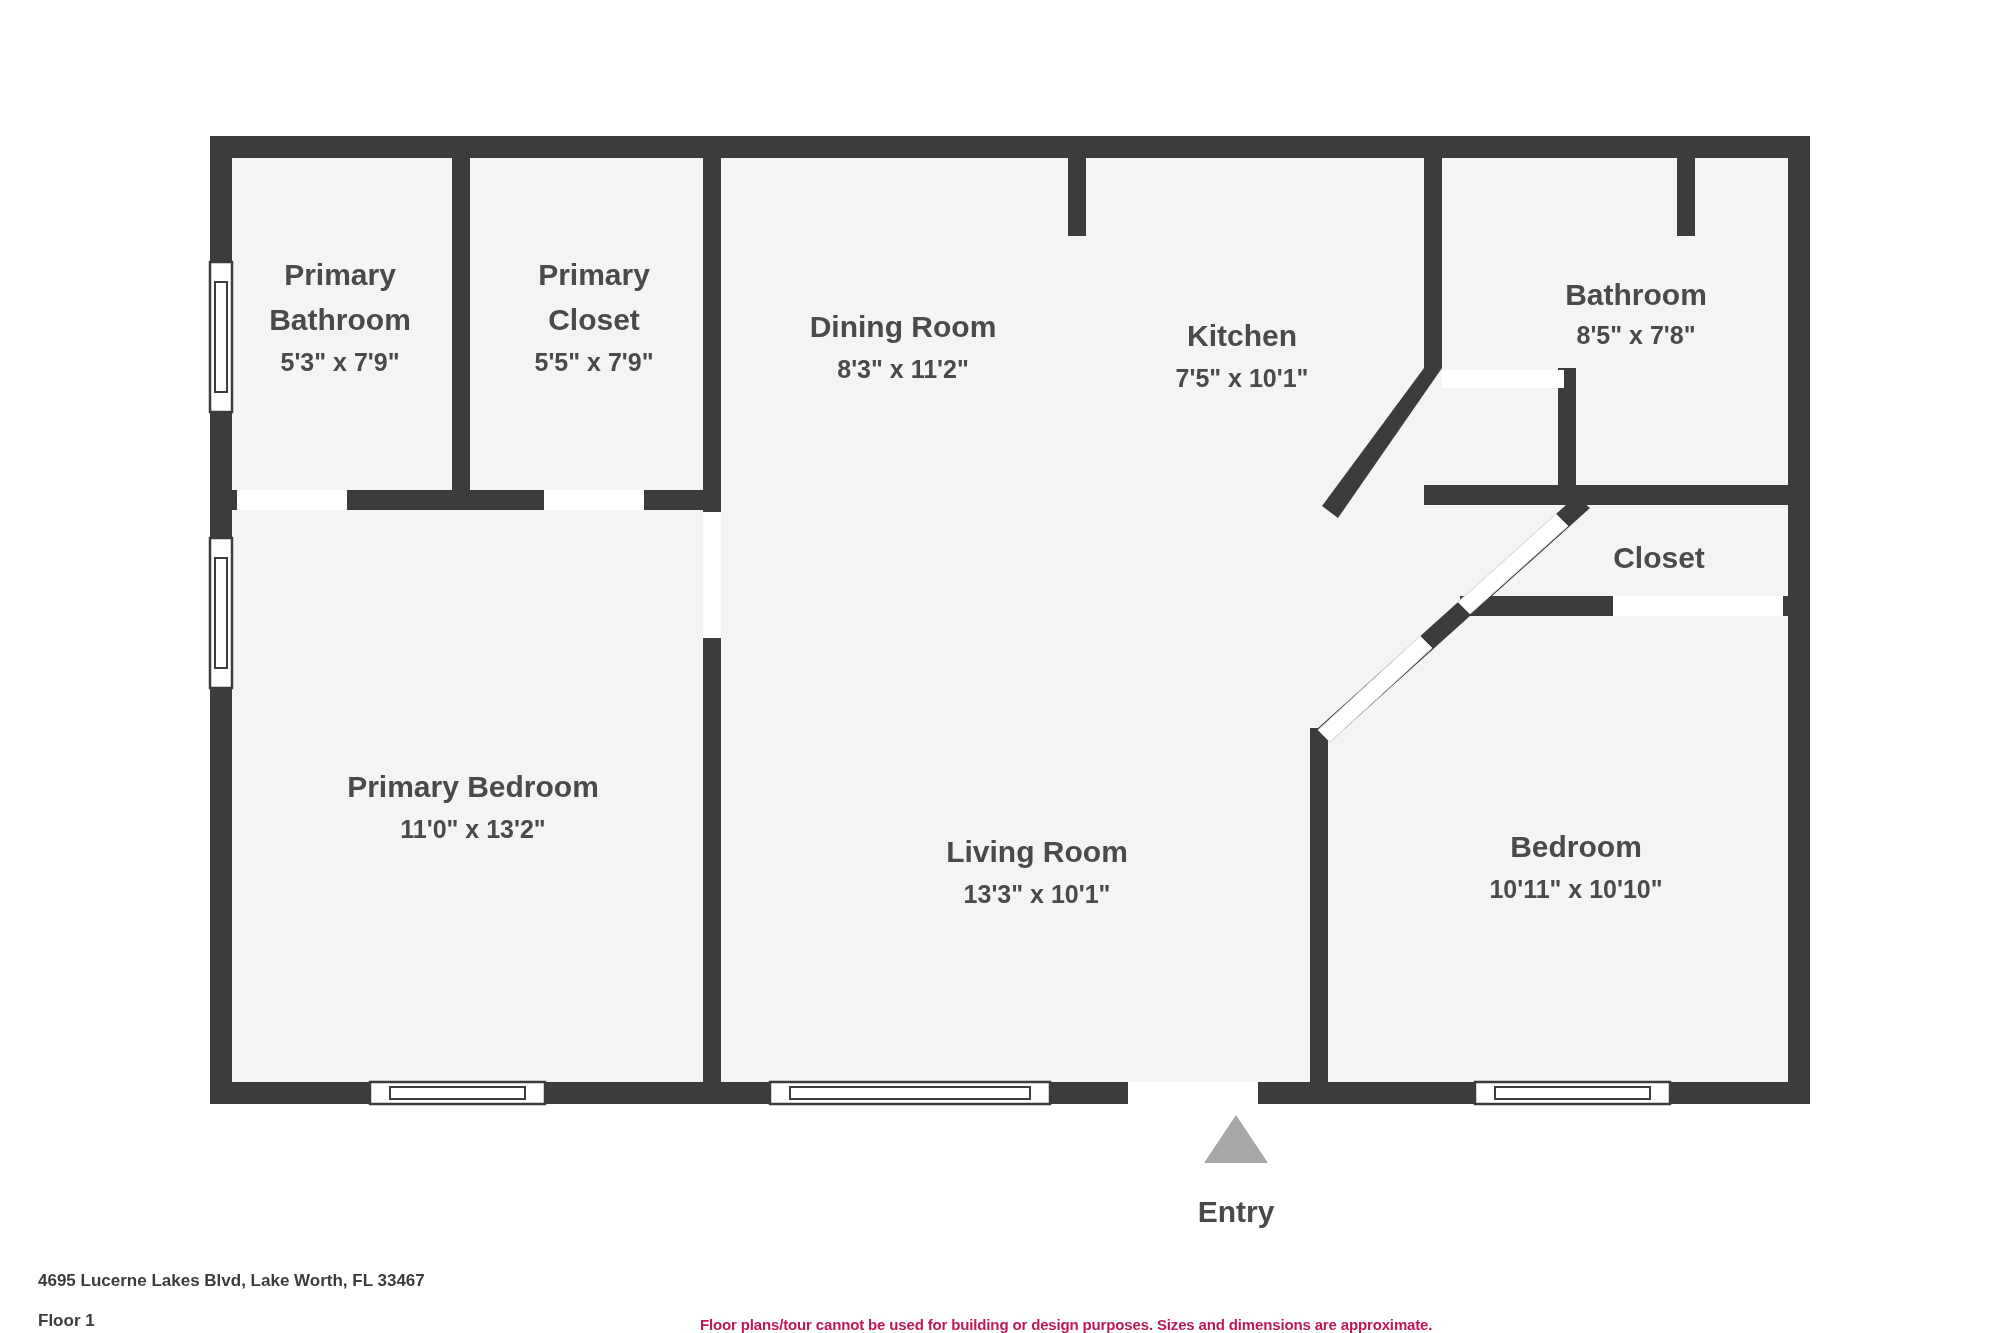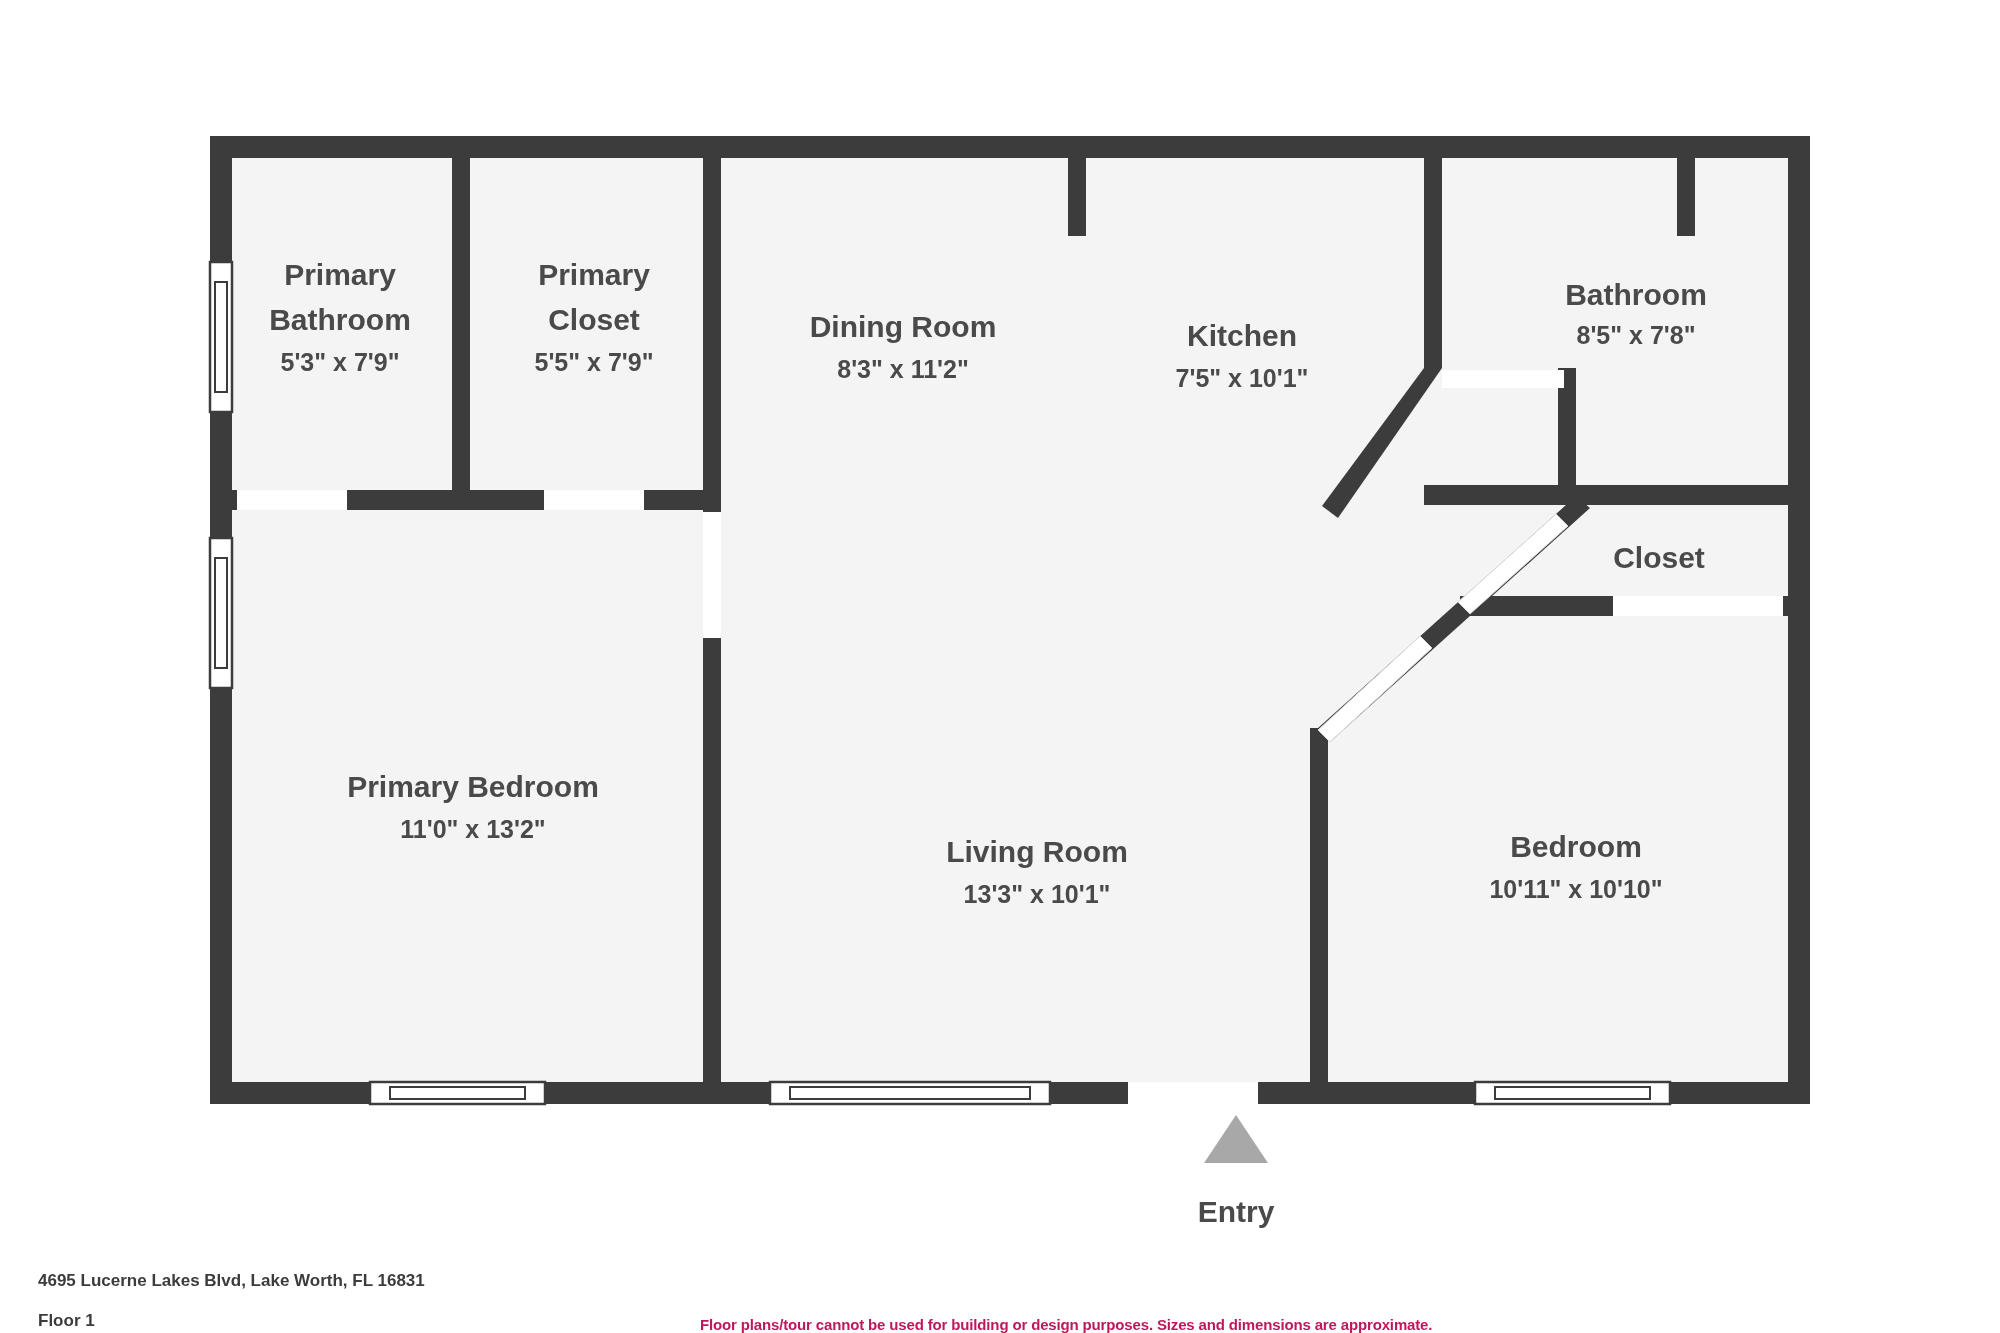--- a/index.html
+++ b/index.html
@@ -211,17 +211,17 @@
     </g>
 
     <g>
       <polygon points="1236,1115 1268,1163 1204,1163" fill="#a8a8a8"></polygon>
       <text class="room-label-title" x="1236" y="1222" font-size="30">Entry</text>
     </g>
 
   </svg>
 </div>
 
-<div class="footer-text" id="address-line">4695 Lucerne Lakes Blvd, Lake Worth, FL 16831</div>
+<div class="footer-text" id="address-line">4695 Lucerne Lakes Blvd, Lake Worth, FL 33467</div>
 
 <div class="footer-text" id="floor-line">Floor 1</div>
 
 <div class="footer-text" id="disclaimer-line">Floor plans/tour cannot be used for building or design purposes. Sizes and dimensions are approximate.</div>
 
 </body></html>

